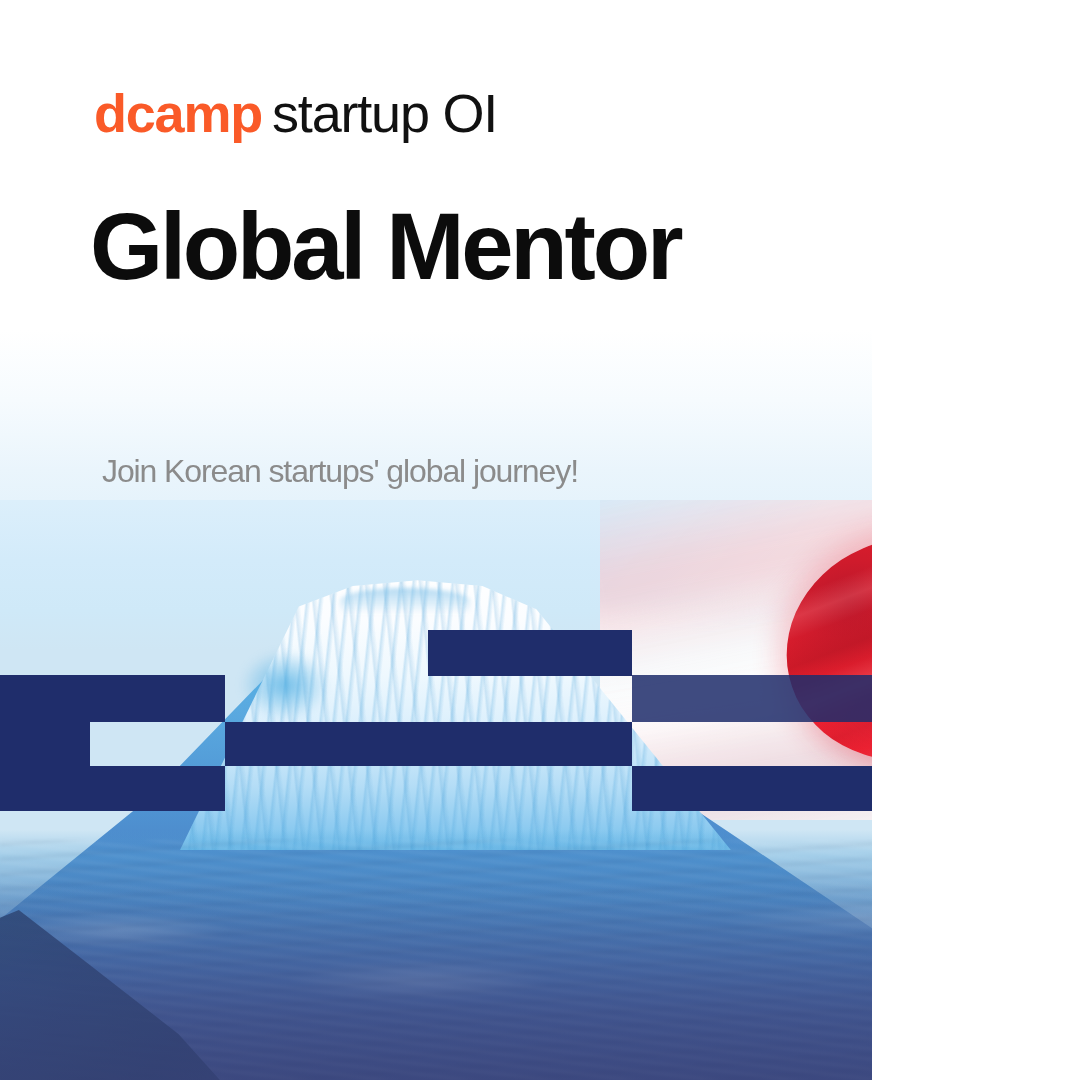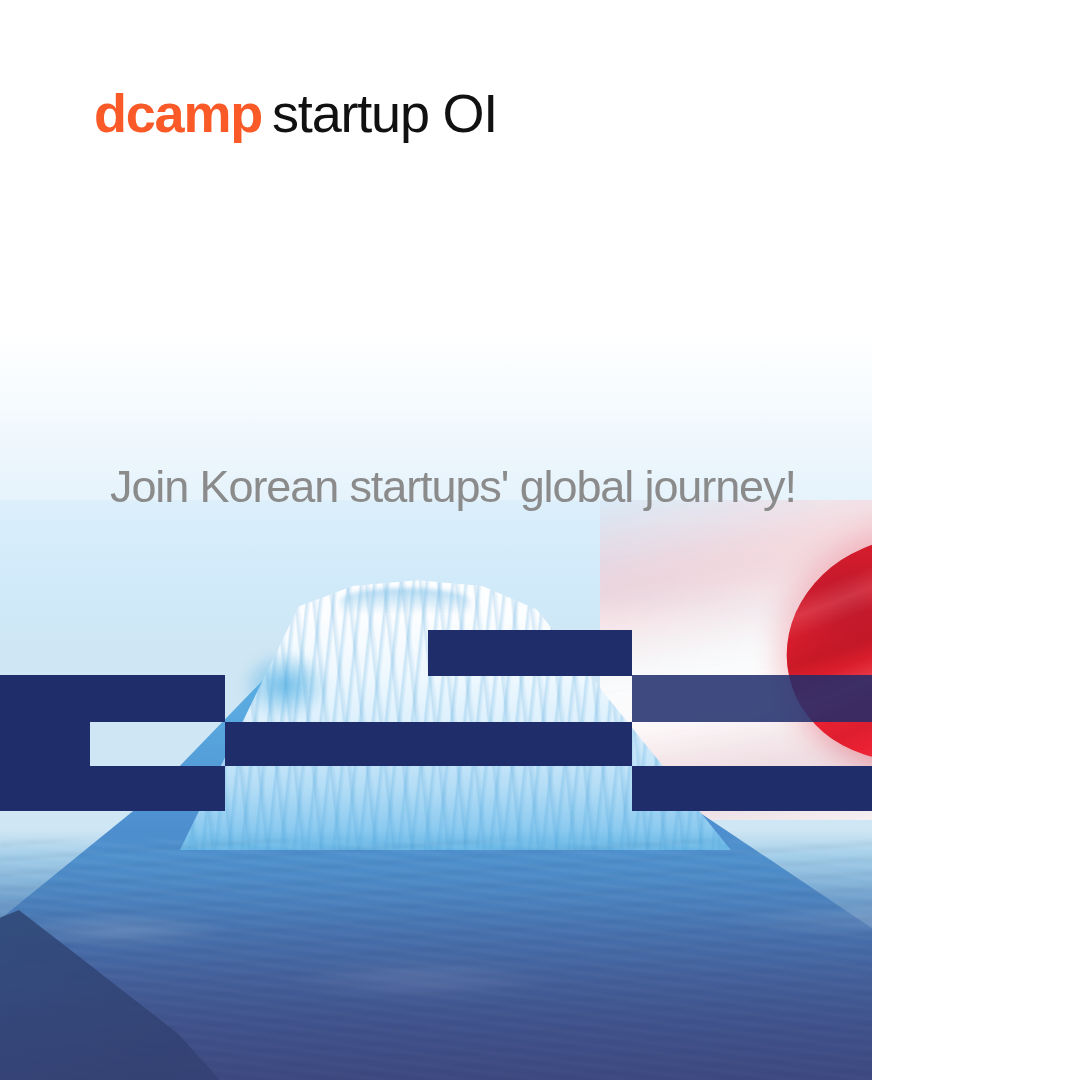--- a/index.html
+++ b/index.html
@@ -364,22 +364,22 @@
     font-size: 94px;
     line-height: 1.08;
     font-weight: 700;
     letter-spacing: -3.2px;
     color: #0c0c0c;
   }
   .subtitle {
     position: absolute;
     left: 94px;
     top: 444px;
-    margin: 16px;
-    font-size: 45px;
+    margin: 8px;
+    font-size: 32px;
     line-height: 1.2;
     font-weight: 400;
     letter-spacing: -1.1px;
     color: #8b8b8b;
     white-space: nowrap;
   }
 </style>
 </head>
 <body>
 
@@ -427,19 +427,19 @@
       <div class="blk" style="left: 632px; top: 766px; width: 337px; height: 45px; background: rgb(31, 45, 107);"></div>
       <div class="blk" style="left: 969px; top: 811px; width: 111px; height: 45px; background: rgb(31, 45, 107);"></div>
     </div>
 
   <div class="content">
 
     <div class="logo">
       <span class="mark">dcamp</span><span class="suffix">startup OI</span>
     </div>
 
-    <h1 class="headline"><br></h1>
+    <h1 class="headline"><span>Global Mentor</span><br></h1>
 
     <p class="subtitle">Join Korean startups' global journey!</p>
 
   </div>
 
 </div>
 
 </body></html>

